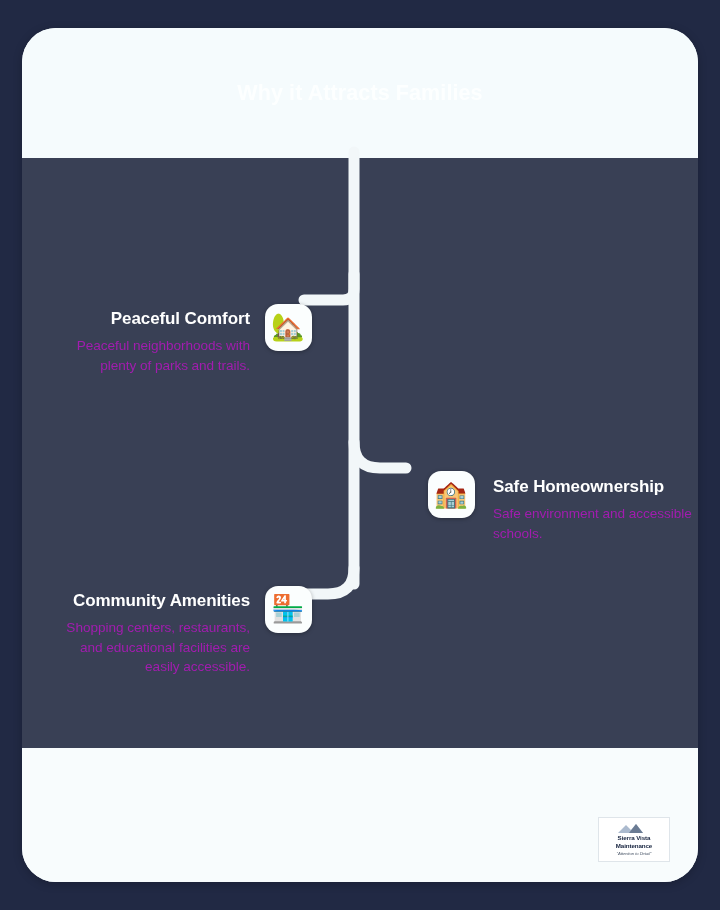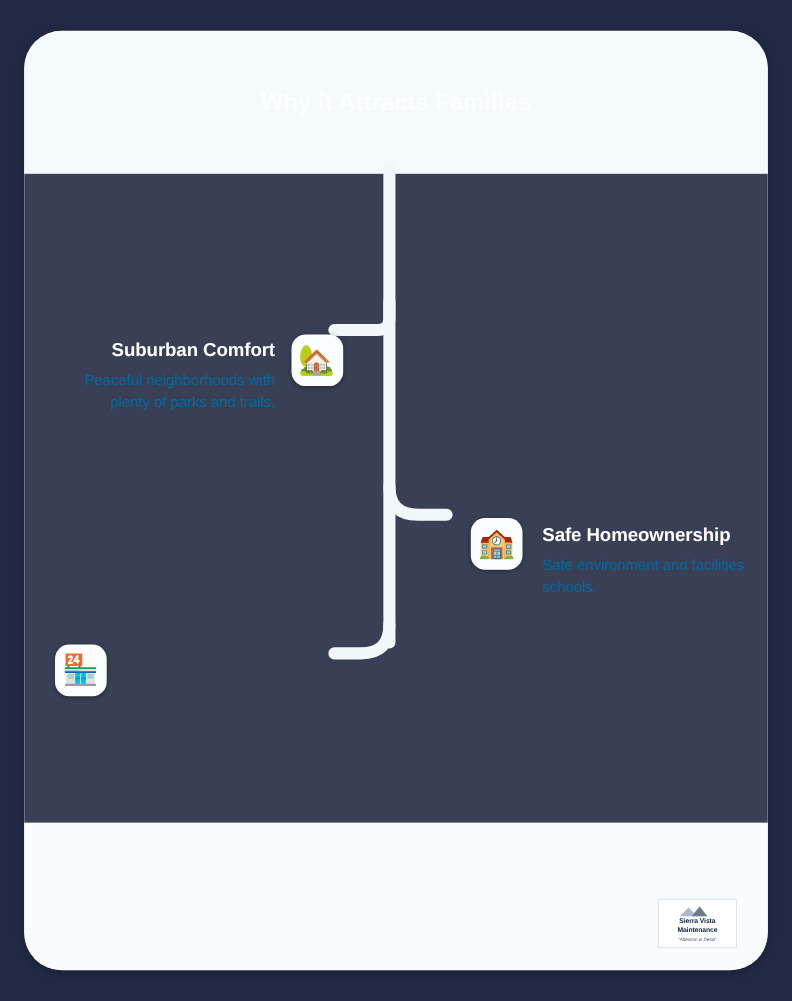--- a/index.html
+++ b/index.html
@@ -101,21 +101,21 @@
   .node-title {
     font-size: 17px;
     font-weight: bold;
     color: #ffffff;
     line-height: 1.2;
     letter-spacing: -.1px;
   }
 
   .node-desc {
     font-size: 13.6px;
-    color: #0369a1;
+    color: #a21caf;
     line-height: 1.42;
     margin-top: 7px;
     letter-spacing: -.05px;
   }
 
   
   #node-suburban-comfort {
     left: 40px;
     top: 276px;
     width: 250px;
@@ -219,39 +219,43 @@
       <path d="M 332 246 L 332 261 Q 332 272 321 272 L 282 272"></path>
 
       <path d="M 332 414 Q 332 440 358 440 L 384 440"></path>
 
       <path d="M 332 540 Q 332 566 306 566 L 282 566"></path>
     </g>
   </svg>
 
   <div class="node-row" id="node-suburban-comfort">
     <div class="node-text">
-      <div class="node-title">Suburban Comfort</div>
+      <div class="node-title">Peaceful Comfort</div>
       <div class="node-desc">Peaceful neighborhoods with plenty of parks and trails.</div>
     </div>
     <div class="icon-chip">
       <span>🏡</span>
     </div>
   </div>
 
   <div class="node-row" id="node-high-homeownership">
     <div class="icon-chip">
       <span>🏫</span>
     </div>
     <div class="node-text">
       <div class="node-title">Safe Homeownership</div>
-      <div class="node-desc">Safe environment and facilities schools.</div>
+      <div class="node-desc">Safe environment and accessible schools.</div>
     </div>
   </div>
 
   <div class="node-row" id="node-community-amenities">
+    <div class="node-text">
+      <div class="node-title">Community Amenities</div>
+      <div class="node-desc">Shopping centers, restaurants, and educational facilities are easily accessible.</div>
+    </div>
     <div class="icon-chip">
       <span>🏪</span>
     </div>
   </div>
 
   <div id="footer-band">
     <div id="brand-logo">
       <svg id="brand-mountain-icon" width="34" height="11" viewBox="0 0 34 11">
         <path d="M1 10 L9 2 L14 7 L19 1 L26 10 Z" fill="#8fa3bd" opacity=".75"></path>
         <path d="M12 10 L19 1 L26 10 Z" fill="#5a6b85" opacity=".8"></path>

